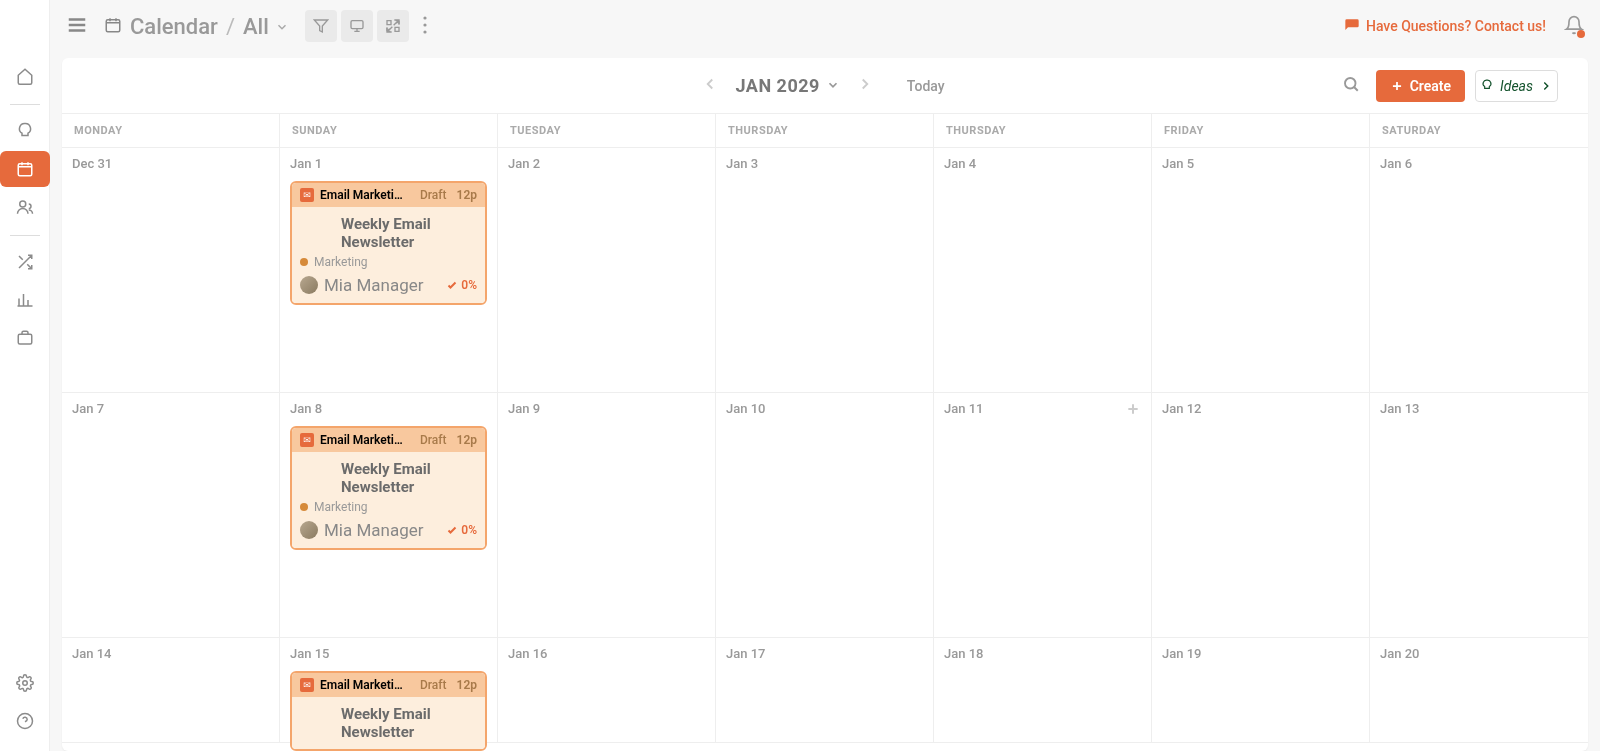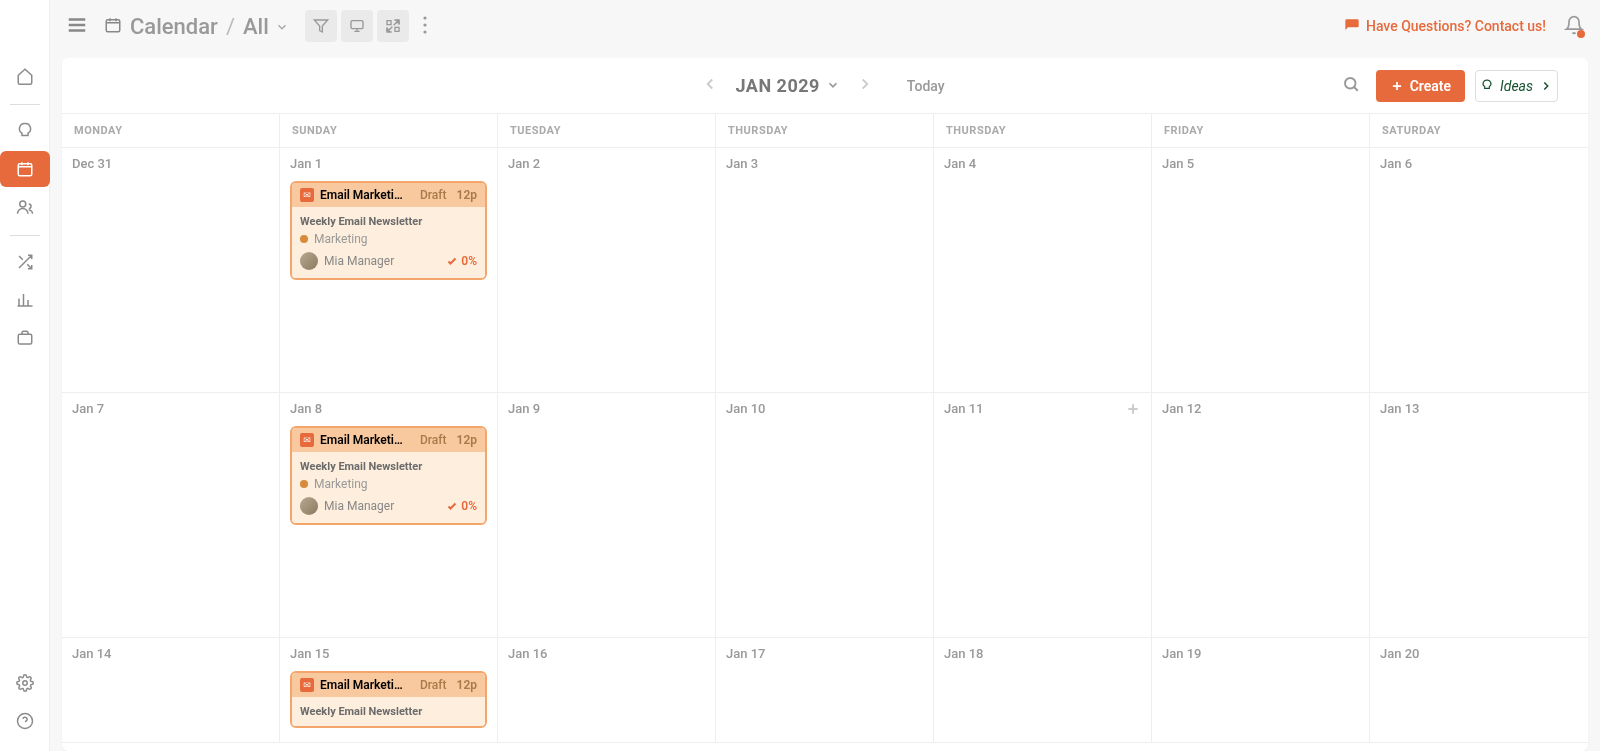--- a/index.html
+++ b/index.html
@@ -126,25 +126,25 @@
 }
 .event-head {
   background: #f8c89e; padding: 5px 8px; display: flex; align-items: center;
   font-size: 12px; gap: 6px;
 }
 .event-head-icon { width: 14px; height: 14px; background: #e66a3c; border-radius: 2px; display:flex;align-items:center;justify-content:center;color:#fff; font-size:9px;}
 .event-type { color: #000000; font-weight: 600; flex: 1; white-space: nowrap; overflow: hidden; text-overflow: ellipsis; }
 .event-status { color: #a87a4a; font-weight: 500; }
 .event-time { color: #a87a4a; font-weight: 600; margin-left: 4px; }
 .event-body { background: #fdeedd; padding: 8px; }
-.event-title { font-weight: 700; color: #6b6b6b; font-size: 11px; margin-bottom: 4px; }
+.event-title { font-weight: 700; color: #6b6b6b; font-size: 15px; margin-bottom: 4px; margin-left: 41px; }
 .event-tag { display: flex; align-items: center; gap: 6px; font-size: 12px; color: #999; margin-bottom: 6px; }
 .tag-dot { width: 8px; height: 8px; background: #d68a3a; border-radius: 50%; }
 .event-footer { display: flex; align-items: center; justify-content: space-between; }
-.assignee { display: flex; align-items: center; gap: 6px; font-size: 12px; color: #888; }
+.assignee { display: flex; align-items: center; gap: 6px; font-size: 17px; color: #888; }
 .avatar { width: 18px; height: 18px; border-radius: 50%; background: linear-gradient(135deg,#b8a890,#8a7a60); }
 .progress { display: flex; align-items: center; gap: 3px; font-size: 12px; color: #e66a3c; font-weight: 600; }
 .progress svg { width: 12px; height: 12px; }
 
 .event-card.partial .event-body { padding-bottom: 4px; }
 </style>
 </head>
 <body>
 
 <div class="app">

